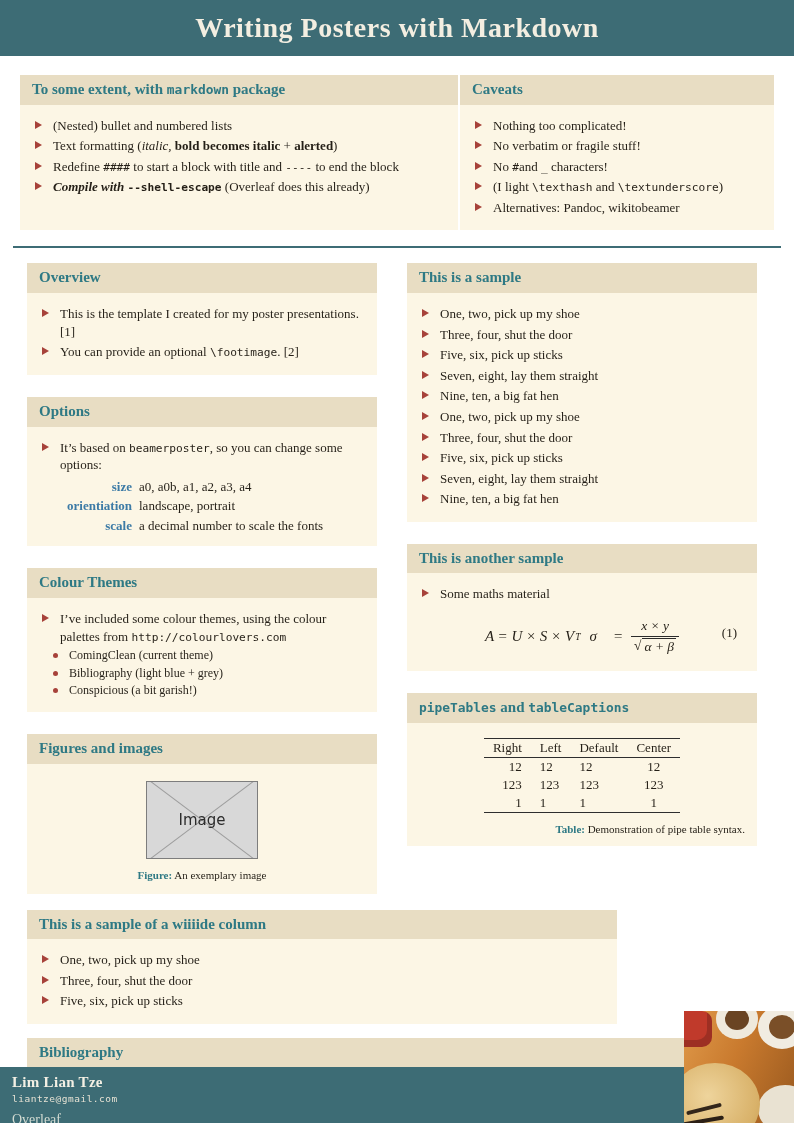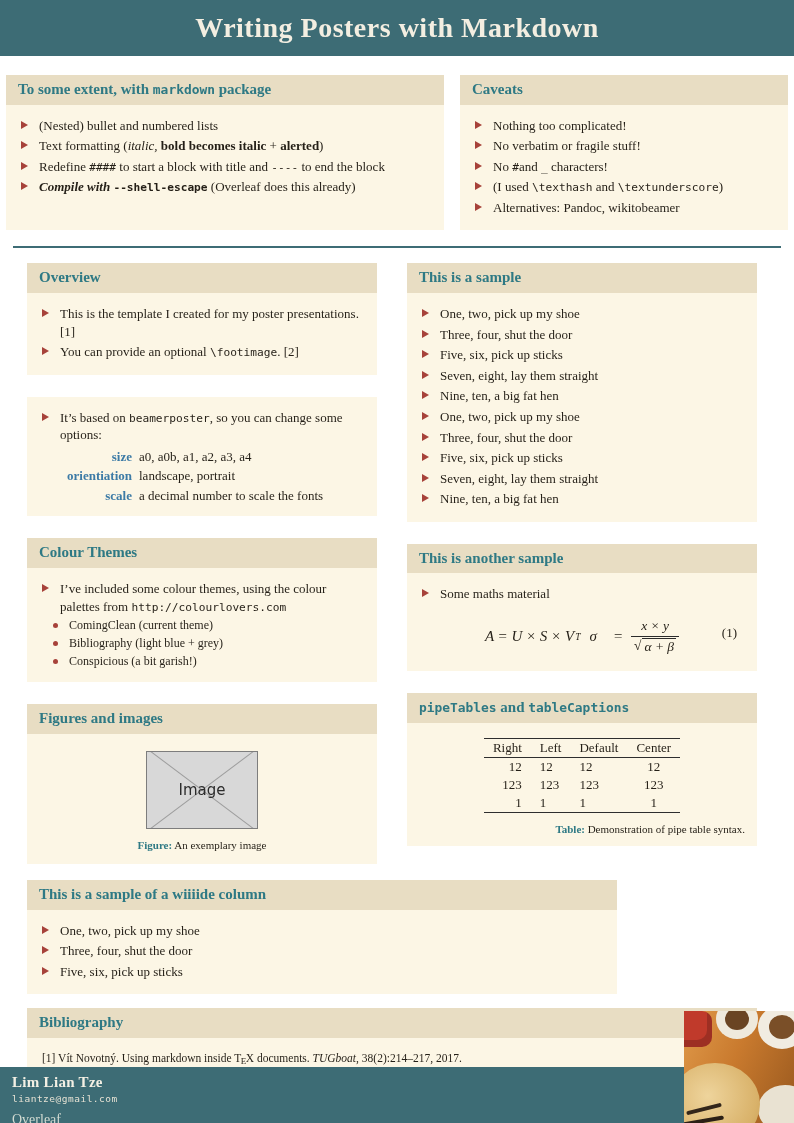--- a/index.html
+++ b/index.html
@@ -12,21 +12,21 @@
   .footer{position:absolute;left:0;bottom:0;width:794px;height:56px;background:#3d6c75;color:#fff;padding:7px 0 0 12px}
   .f-name{font-size:15px;font-weight:700;letter-spacing:.3px;color:#f4f0e4}
   .f-email{font-family:"DejaVu Sans Mono","Liberation Mono",monospace;font-size:9.5px;color:#e6e2d4;margin-top:2px;letter-spacing:.5px}
   .f-org{font-size:14px;color:#d2dbd2;margin-top:8px}
 
   
   .block{display:flex;flex-direction:column}
   .block-title{background:#e8ddc3;padding:4px 12px;font-size:15px;font-weight:700;color:#2e7984;line-height:1.45}
   .block-body{background:#fcf6e5;padding:9px 12px 11px;flex:1}
 
-  .top-row{display:flex;gap:16px;margin:19px 6px 0;align-items:stretch}
+  .top-row{display:flex;gap:2px;margin:19px 20px 0;align-items:stretch}
   .top-left{width:438px}
   .top-right{flex:1}
   .divider{height:2px;background:#3d6c75;margin:16px 13px 0}
   .columns{display:flex;gap:30px;margin:15px 0 0 27px;width:730px}
   .col{width:350px;display:flex;flex-direction:column;gap:22px}
   .wide{margin:16px 0 0 27px;width:590px}
   .biblio{margin:14px 0 0 27px;width:730px}
 
   
   ul{list-style:none}
@@ -120,21 +120,21 @@
     </div>
   </div>
 
   <div class="block top-right">
     <div class="block-title">Caveats</div>
     <div class="block-body">
       <ul class="blist">
         <li><span class="tri"></span><span><span>Nothing too complicated!</span></span></li>
         <li><span class="tri"></span><span><span>No verbatim or fragile stuff!</span></span></li>
         <li><span class="tri"></span><span><span>No </span><span class="st-m">#</span><span>and </span><span class="st-m">_</span><span> characters!</span></span></li>
-        <li><span class="tri"></span><span><span>(I used </span><span class="st-m">\texthash</span><span> and </span><span class="st-m">\textunderscore</span><span>)</span></span></li>
+        <li><span class="tri"></span><span><span>(I light </span><span class="st-m">\texthash</span><span> and </span><span class="st-m">\textunderscore</span><span>)</span></span></li>
         <li><span class="tri"></span><span><span>Alternatives: Pandoc, wikitobeamer</span></span></li>
       </ul>
     </div>
   </div>
 </div>
 
 <div class="divider"></div>
 
 <div class="columns">
 
@@ -144,20 +144,21 @@
       <div class="block-title">Overview</div>
       <div class="block-body">
         <ul class="blist">
           <li><span class="tri"></span><span><span>This is the template I created for my poster presentations. [1]</span></span></li>
           <li><span class="tri"></span><span><span>You can provide an optional </span><span class="st-m">\footimage</span><span>. [2]</span></span></li>
         </ul>
       </div>
     </div>
 
     <div class="block">
+      <div class="block-title">Options</div>
       <div class="block-body">
         <ul class="blist">
           <li><span class="tri"></span><span><span>It’s based on </span><span class="st-m">beamerposter</span><span>, so you can change some options:</span></span></li>
         </ul>
         <div class="opt-row">
           <span class="opt-label">size</span>
           <span class="opt-val">a0, a0b, a1, a2, a3, a4</span>
         </div>
         <div class="opt-row">
           <span class="opt-label">orientiation</span>

